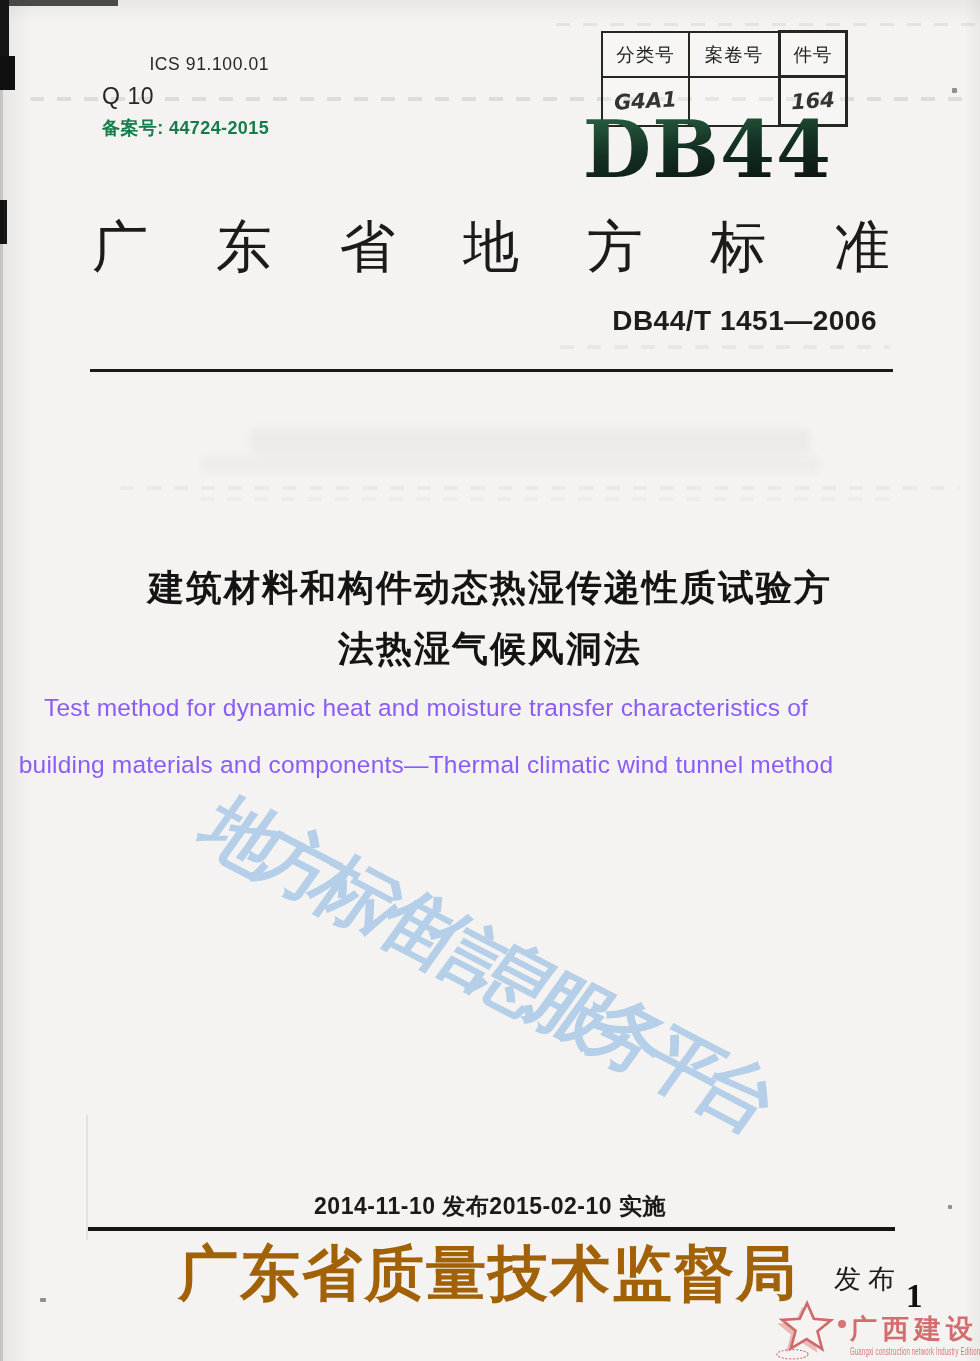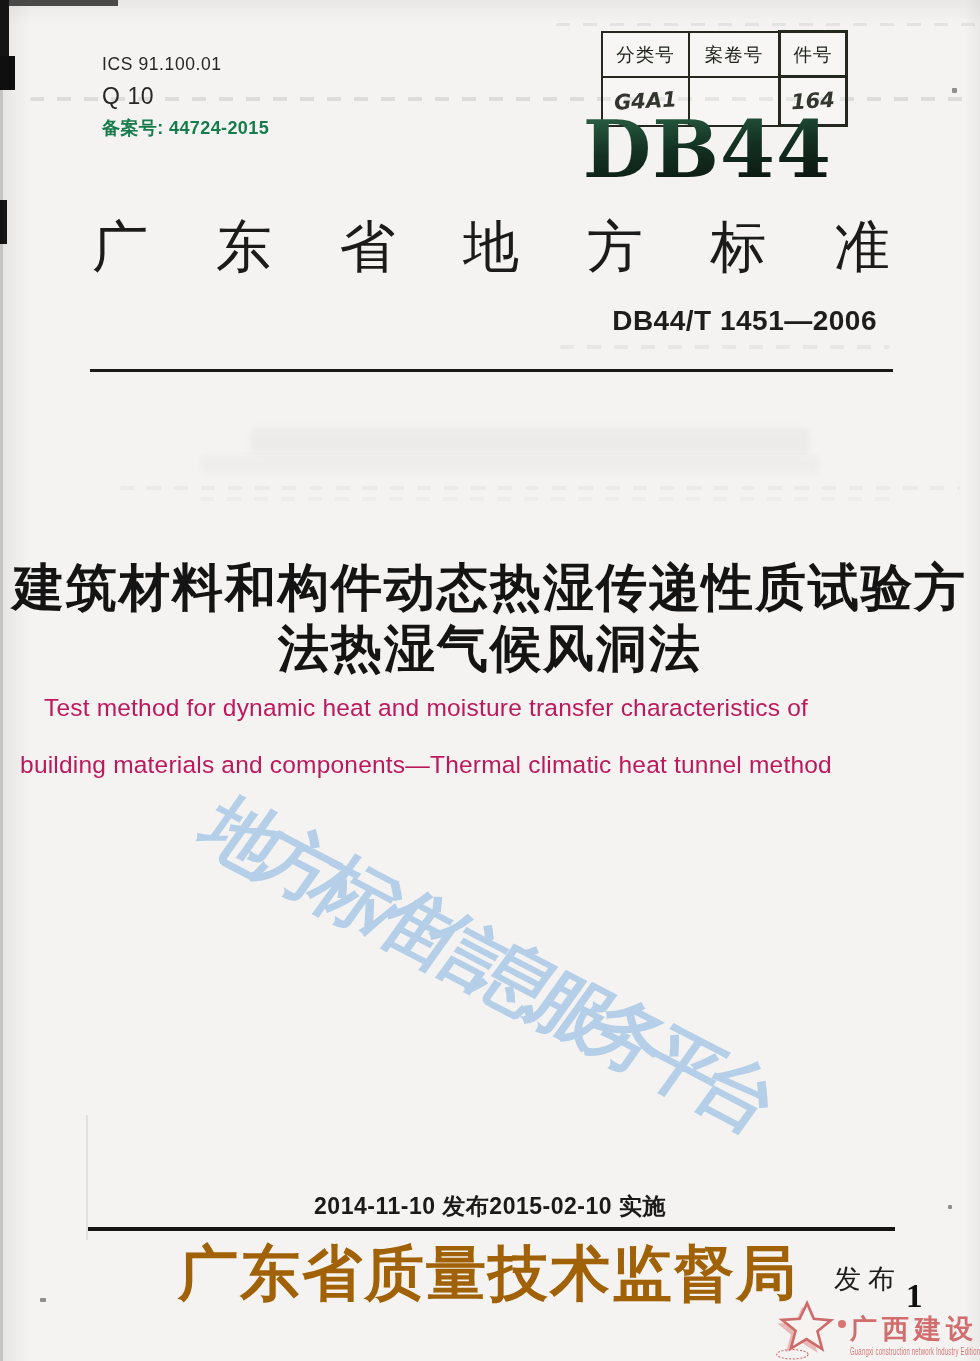--- a/index.html
+++ b/index.html
@@ -30,21 +30,21 @@
   .ghost{position:absolute;background:rgba(110,112,120,0.055);filter:blur(3px);border-radius:6px;}
   .ghost.g1{left:250px;top:428px;width:560px;height:26px;}
   .ghost.g2{left:200px;top:456px;width:620px;height:18px;opacity:.8;}
   .speck{position:absolute;background:rgba(60,60,60,0.55);border-radius:1px;}
   .speck.s1{left:952px;top:88px;width:5px;height:5px;}
   .speck.s2{left:40px;top:1298px;width:6px;height:4px;}
   .speck.s3{left:948px;top:1205px;width:4px;height:4px;}
   .crease{position:absolute;left:86px;top:1115px;width:2px;height:125px;background:rgba(0,0,0,0.07);}
   
   .codes{position:absolute;left:102px;top:56px;line-height:1;}
-  .codes .ics{font-size:17.5px;letter-spacing:.6px;color:#262626;margin-bottom:11px;}
+  .codes .ics{font-size:17.5px;letter-spacing:.6px;color:#262626;margin-bottom:11px;text-align:right;}
   .codes .q{font-size:23px;letter-spacing:.6px;color:#262626;margin-bottom:11px;}
   .codes .record{font-size:18px;font-weight:bold;letter-spacing:.4px;color:var(--green,#177c4c);}
   
   .archive{position:absolute;left:601px;top:30px;border-collapse:collapse;background:rgba(255,255,255,0.25);}
   .archive td{border:2px solid #24281f;text-align:center;padding:8px;font-family:"Liberation Serif",serif;color:#20241c;}
   .archive tr.hdr td{height:26px;font-size:18.5px;letter-spacing:1px;}
   .archive tr.val td{height:30px;}
   .archive td.c1{width:69px;}
   .archive td.c2{width:72px;}
   .archive td.c3{width:48px;border-width:3px;}
@@ -60,23 +60,23 @@
       background:linear-gradient(175deg,#2e6a4a 0%,#133122 48%,#0a0f0b 100%);
       -webkit-background-clip:text;background-clip:text;color:transparent;
     }
   }
   .std-name{position:absolute;left:92px;top:219px;width:798px;display:flex;justify-content:space-between;
     font-size:56px;line-height:1;font-weight:500;color:#1b1b1b;}
   .std-number{position:absolute;right:103px;top:305px;font-size:28px;font-weight:600;letter-spacing:.5px;color:#1d1d1d;}
   .rule-top{position:absolute;left:90px;top:369px;width:803px;height:3px;background:#191919;}
   
   .title-zh{position:absolute;left:0;top:557px;width:980px;text-align:center;
-    font-size:51px;line-height:61px;font-weight:bold;letter-spacing:2px;color:#141414;}
+    font-size:36px;line-height:61px;font-weight:bold;letter-spacing:2px;color:#141414;}
   .title-en{position:absolute;left:0;top:694px;width:852px;text-align:center;
-    font-size:24.5px;color:#be185d;letter-spacing:.2px;}
+    font-size:24.5px;color:#8b5cf6;letter-spacing:.2px;}
   .title-en .en2{margin-top:29px;}
   
   .wm{
     position:absolute;left:232px;top:788px;white-space:nowrap;
     font-size:76px;font-weight:bold;letter-spacing:-14px;line-height:1;
     color:var(--watermark_blue,#a6c7e8);opacity:.8;
     transform:rotate(27.5deg) skewX(-8deg);transform-origin:left top;
     pointer-events:none;
   }
   
@@ -150,21 +150,21 @@
   </div>
   <div class="std-number">DB44/T 1451—2006</div>
   <div class="rule-top"></div>
 
   <div class="title-zh">
     <div>建筑材料和构件动态热湿传递性质试验方</div>
     <div>法热湿气候风洞法</div>
   </div>
   <div class="title-en">
     <div class="en1">Test method for dynamic heat and moisture transfer characteristics of</div>
-    <div class="en2">building materials and components—Thermal climatic heat tunnel method</div>
+    <div class="en2">building materials and components—Thermal climatic wind tunnel method</div>
   </div>
 
   <div class="wm">地方标准信息服务平台</div>
 
   <div class="dates">
     <span>2014-11-10 发布</span>
     <span>2015-02-10 实施</span>
   </div>
   <div class="rule-bottom"></div>
   <div class="authority-row">

